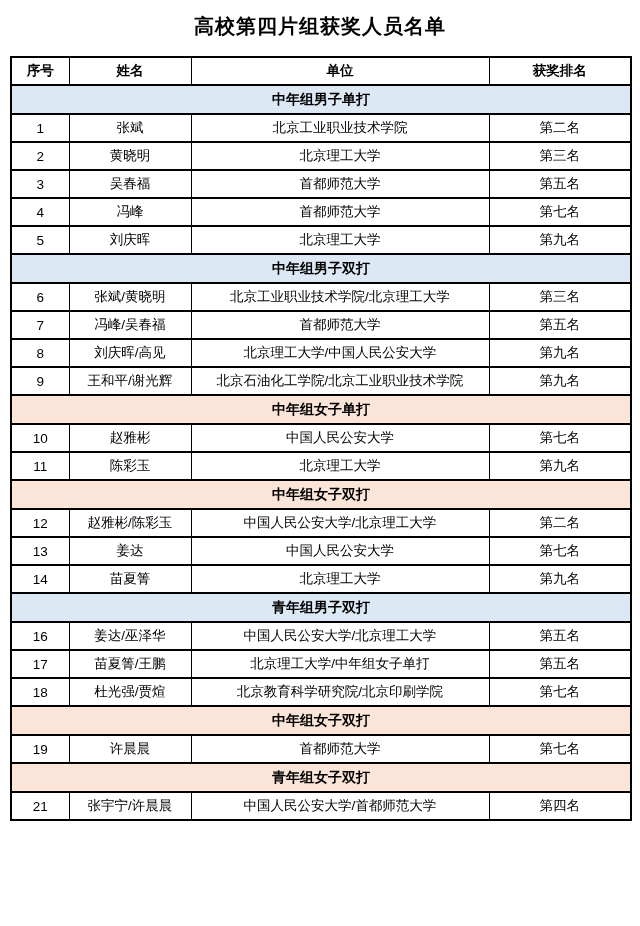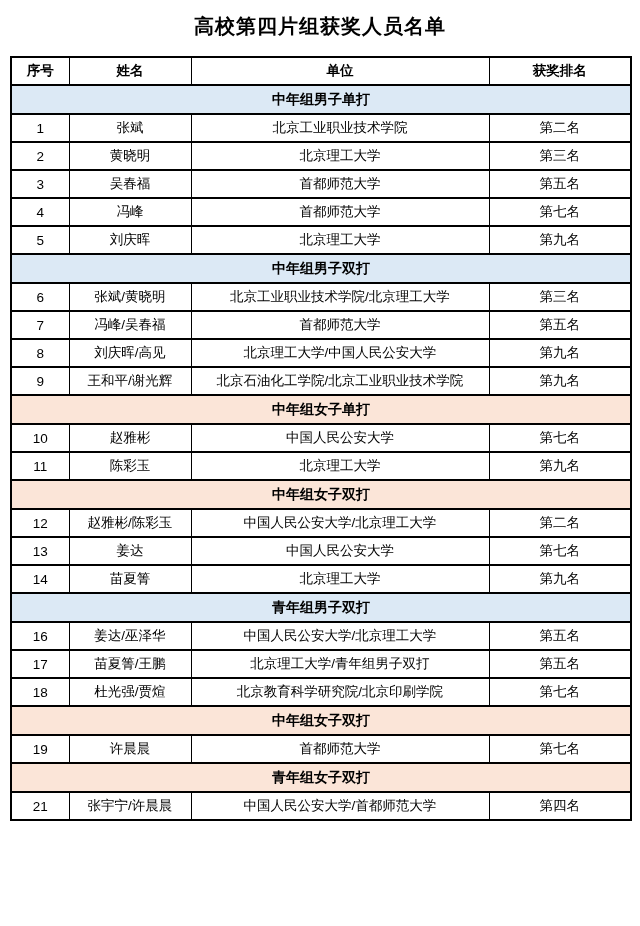--- a/index.html
+++ b/index.html
@@ -177,21 +177,21 @@
         </tr>
         <tr>
           <td>16</td>
           <td>姜达/巫泽华</td>
           <td>中国人民公安大学/北京理工大学</td>
           <td>第五名</td>
         </tr>
         <tr>
           <td>17</td>
           <td>苗夏箐/王鹏</td>
-          <td>北京理工大学/青年组男子双打</td>
+          <td>北京理工大学/中年组女子单打</td>
           <td>第五名</td>
         </tr>
         <tr>
           <td>18</td>
           <td>杜光强/贾煊</td>
           <td>北京教育科学研究院/北京印刷学院</td>
           <td>第七名</td>
         </tr>
         <tr>
           <td class="section pink" colspan="4">中年组女子双打</td>

